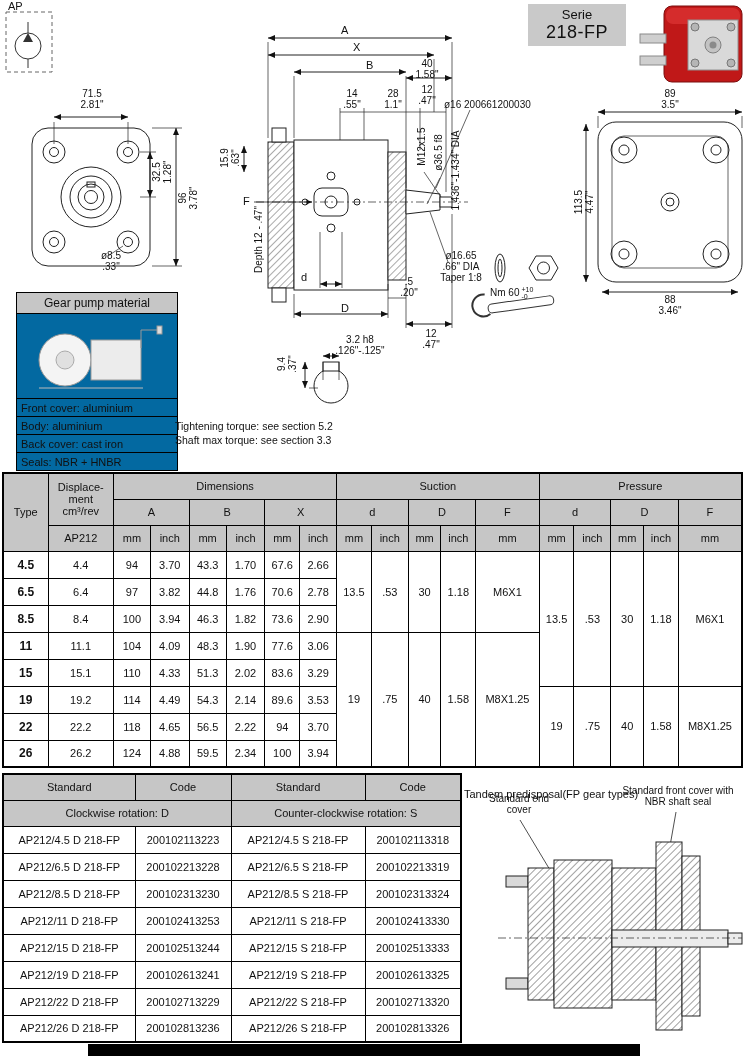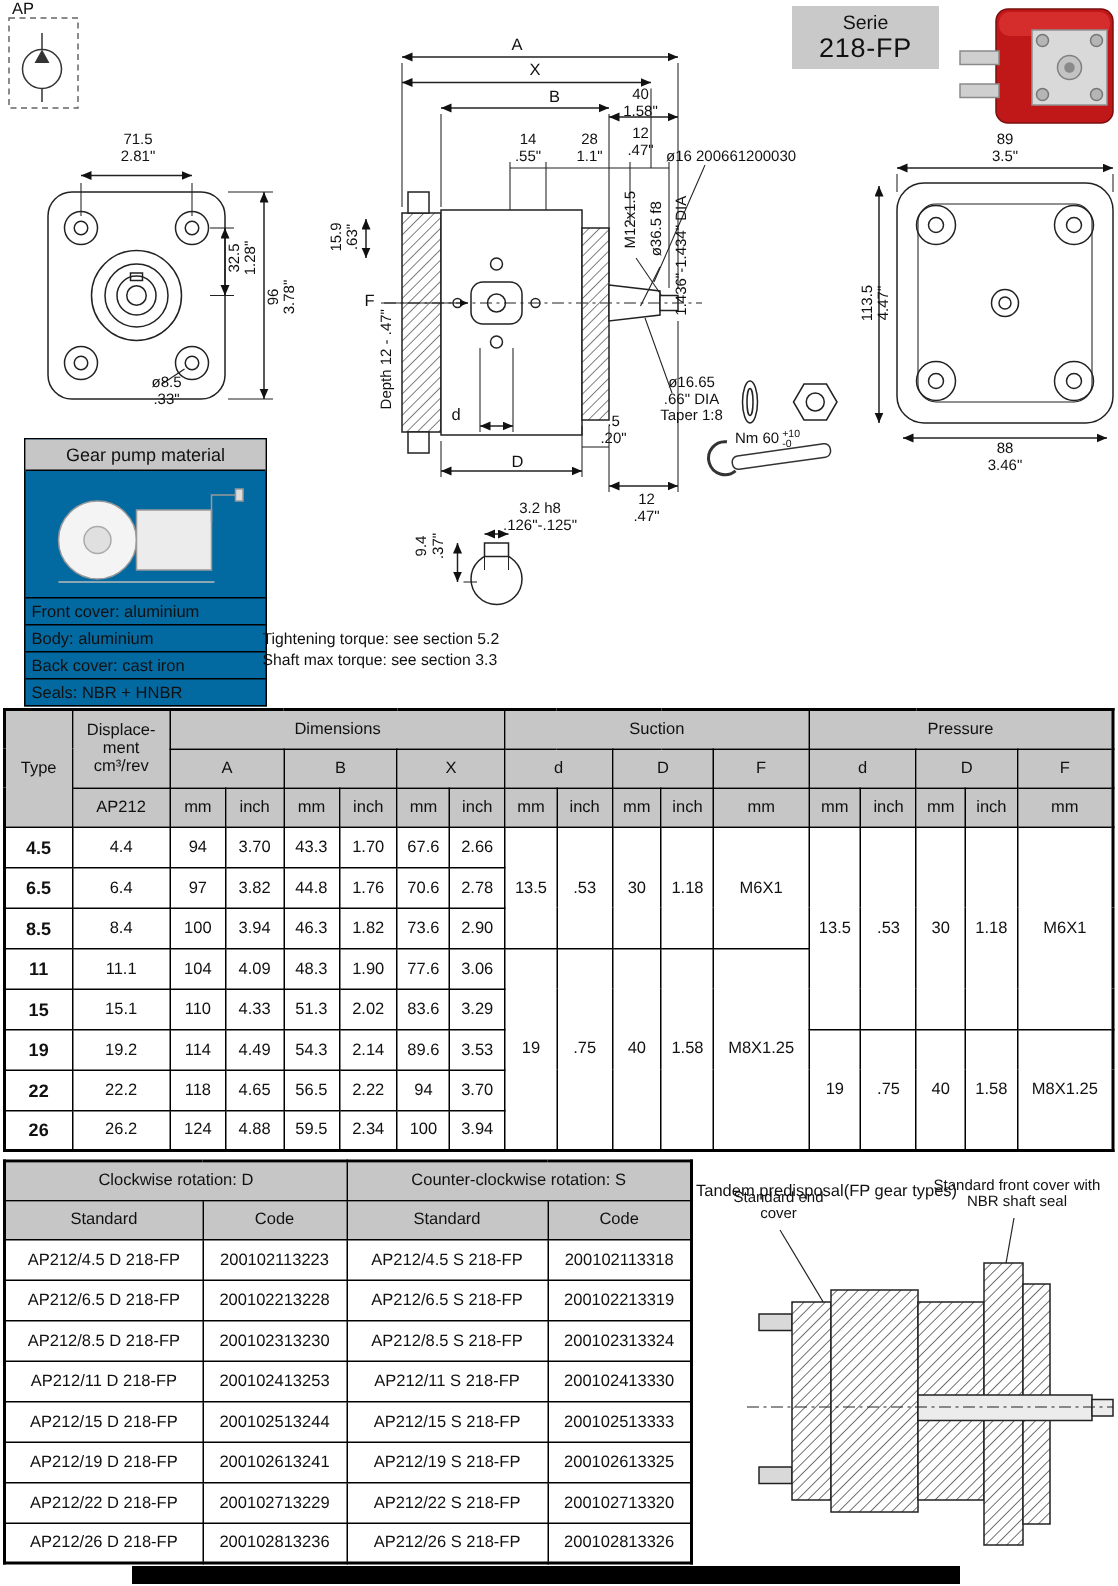--- a/index.html
+++ b/index.html
@@ -505,28 +505,28 @@
 
   <table class="codes-table">
     <colgroup>
       <col style="width:132px">
         <col style="width:96px">
         <col style="width:134px">
         <col style="width:96px">
     </colgroup>
     <thead>
       <tr>
-        <th colspan="2">Clockwise rotation: D</th>
-        <th colspan="2">Counter-clockwise rotation: S</th>
-      </tr>
-      <tr>
         <th>Standard</th>
         <th>Code</th>
         <th>Standard</th>
         <th>Code</th>
+      </tr>
+      <tr>
+        <th colspan="2">Clockwise rotation: D</th>
+        <th colspan="2">Counter-clockwise rotation: S</th>
       </tr>
     </thead>
     <tbody>
         <tr>
           <td>AP212/4.5 D 218-FP</td>
           <td>200102113223</td>
           <td>AP212/4.5 S 218-FP</td>
           <td>200102113318</td>
         </tr>
         <tr>

